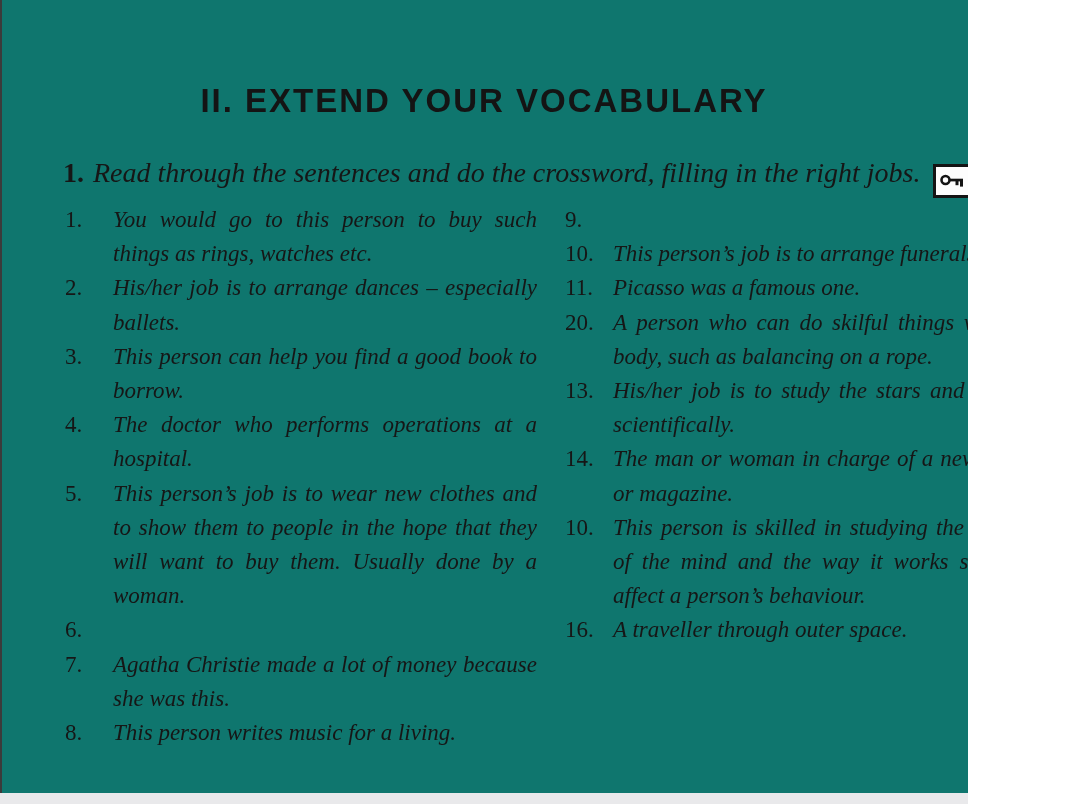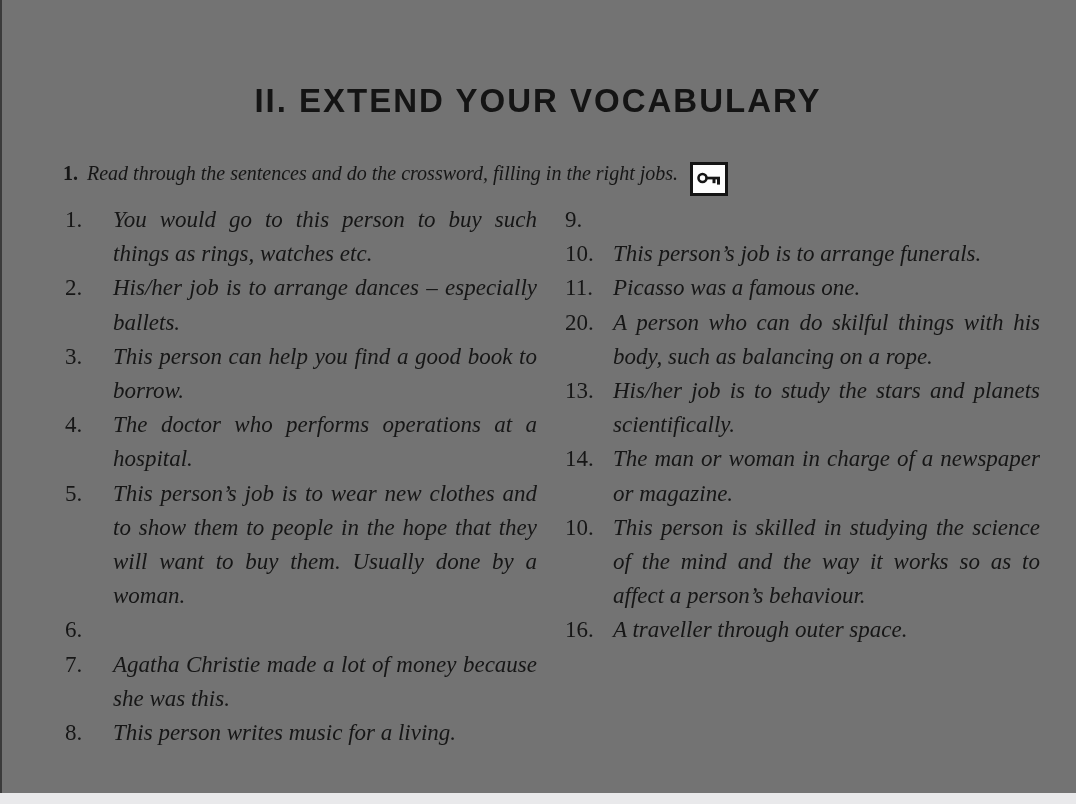--- a/index.html
+++ b/index.html
@@ -2,23 +2,23 @@
 <html><head>
 <meta charset="utf-8">
 <style>
   html, body {
     margin: 0;
     padding: 0;
     background: #ffffff;
   }
   .page {
     position: relative;
-    width: 1076px;
+    width: 968px;
     height: 804px;
-    background: #737373;
+    background: #0f766e;
     color: #161616;
     overflow: hidden;
     font-family: "Liberation Serif", "DejaVu Serif", serif;
   }
   .left-edge-line {
     position: absolute;
     left: 0;
     top: 0;
     width: 2px;
     height: 793px;
@@ -44,21 +44,21 @@
     font-size: 33px;
     letter-spacing: 2px;
     color: #141414;
     white-space: nowrap;
   }
   .instruction {
     position: absolute;
     top: 157px;
     left: 63px;
     width: 980px;
-    font-size: 20px;
+    font-size: 28px;
     line-height: 32px;
     white-space: nowrap;
   }
   .instr-num {
     font-weight: bold;
     font-style: normal;
     margin-right: 9px;
   }
   .instr-text {
     font-style: italic;

